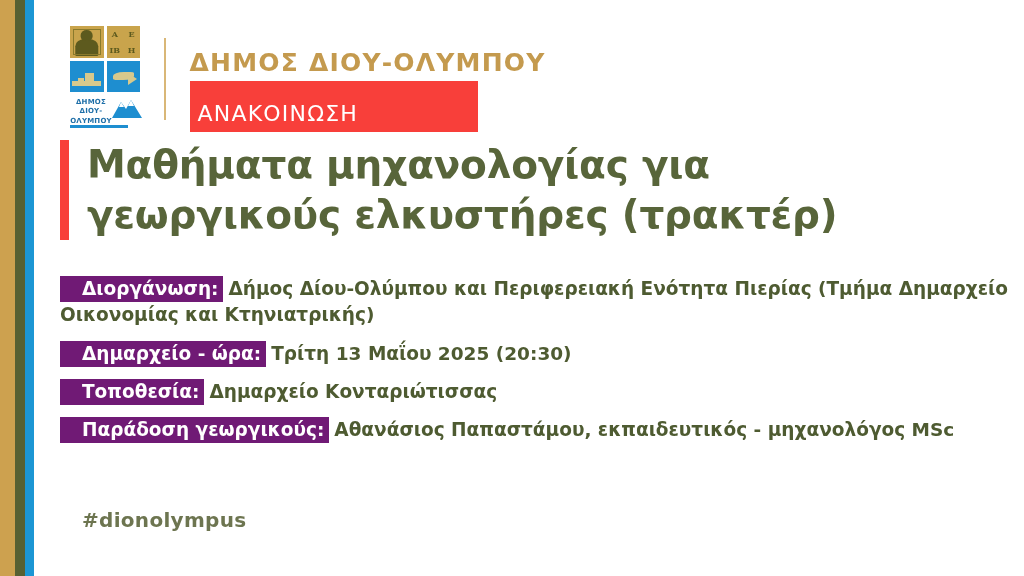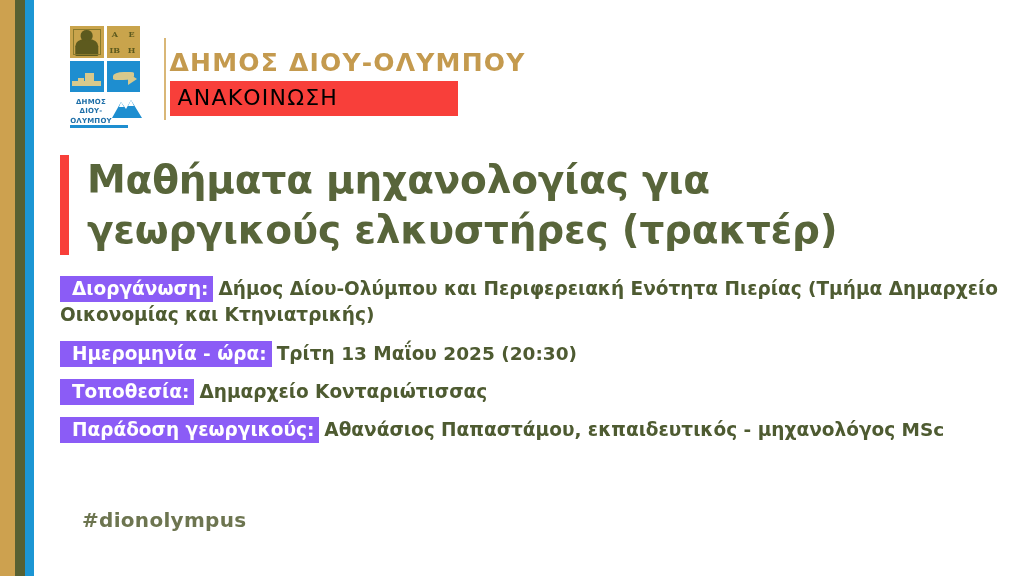--- a/index.html
+++ b/index.html
@@ -181,48 +181,48 @@
   .divider {
     width: 1.5px;
     align-self: stretch;
     background: #d9b777;
     margin: 12px 0 0 18px;
     height: 82px;
   }
 
   
   .head-text {
-    margin-left: 4px;
+    margin-left: 24px;
     padding-top: 24px;
   }
   .org-name {
     color: #c49a4e;
     font-size: 25px;
     font-weight: bold;
     letter-spacing: 1.2px;
     line-height: 1;
     white-space: nowrap;
   }
   .announce-bar {
     margin-top: 6px;
     background: #f83f3a;
-    color: #000000;
+    color: #ffffff;
     font-size: 22px;
     letter-spacing: 1.2px;
     line-height: 1;
-    padding: 6px 8px 7px 8px;
+    padding: 22px 8px 7px 8px;
     width: 272px;
     box-sizing: content-box;
   }
 
   
   .title-wrap {
     position: absolute;
     left: 60px;
-    top: 155px;
+    top: 140px;
     display: flex;
     align-items: stretch;
   }
   .title-bar {
     width: 9px;
     background: #f83f3a;
     flex: 0 0 auto;
   }
   .title-text {
     margin-left: 18px;
@@ -242,24 +242,24 @@
     width: 950px;
   }
   .row {
     margin-bottom: 12px;
     font-size: 18.5px;
     line-height: 1.42;
     color: #58653a;
   }
   .row:last-child { margin-bottom: 0; }
   .lbl {
-    background: #8b5cf6;
+    background: #701a75;
     color: #ffffff;
     font-weight: bold;
-    padding: 2px 5px 3px 12px;
+    padding: 2px 5px 3px 22px;
     white-space: nowrap;
     box-decoration-break: clone;
     -webkit-box-decoration-break: clone;
   }
   .val {
     color: #4e5b31;
     font-weight: bold;
     padding-left: 5px;
   }
 
@@ -338,21 +338,21 @@
   <div class="title-wrap">
     <div class="title-bar"></div>
     <div class="title-text">Μαθήματα μηχανολογίας για γεωργικούς ελκυστήρες (τρακτέρ)</div>
   </div>
 
   <div class="details">
     <div class="row">
       <span class="lbl">Διοργάνωση:</span><span class="val">Δήμος Δίου-Ολύμπου και Περιφερειακή Ενότητα Πιερίας (Τμήμα Δημαρχείο Οικονομίας και Κτηνιατρικής)</span>
     </div>
     <div class="row">
-      <span class="lbl">Ημερομηνία - ώρα:</span><span class="val">Τρίτη 13 Μαΐου 2025 (20:30)</span>
+      <span class="lbl">Δημαρχείο - ώρα:</span><span class="val">Τρίτη 13 Μαΐου 2025 (20:30)</span>
     </div>
     <div class="row">
       <span class="lbl">Τοποθεσία:</span><span class="val">Δημαρχείο Κονταριώτισσας</span>
     </div>
     <div class="row">
       <span class="lbl">Παράδοση γεωργικούς:</span><span class="val">Αθανάσιος Παπαστάμου, εκπαιδευτικός - μηχανολόγος MSc</span>
     </div>
   </div>
 
   <div class="hashtag">#dionolympus</div>

